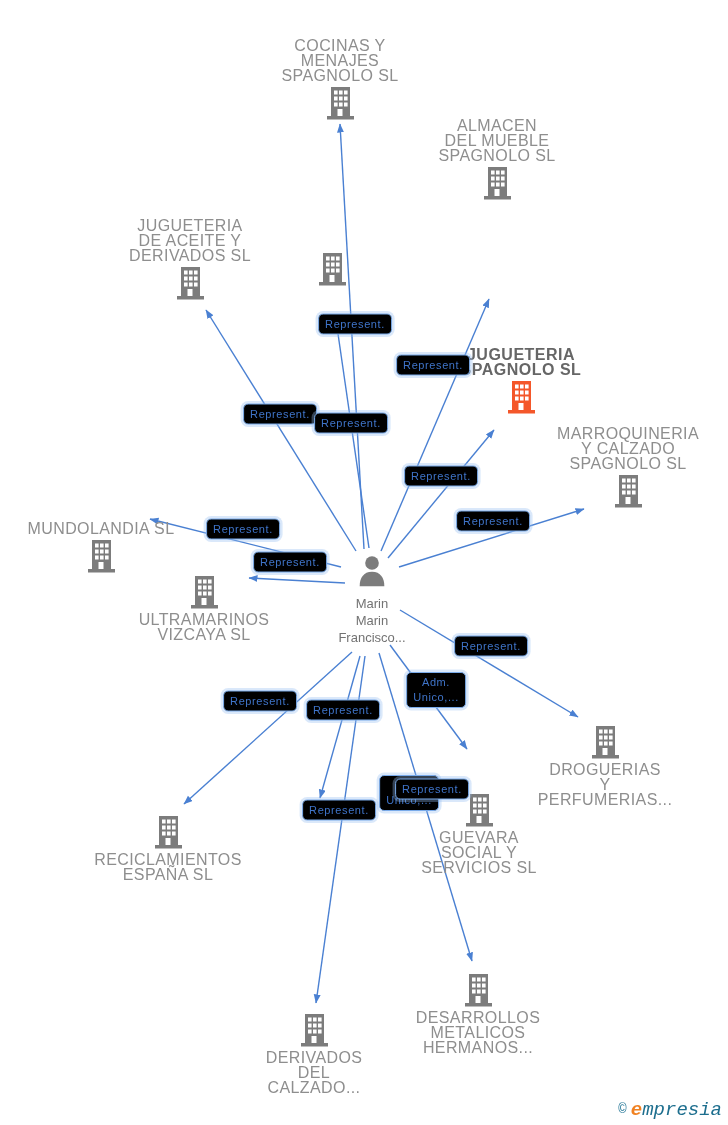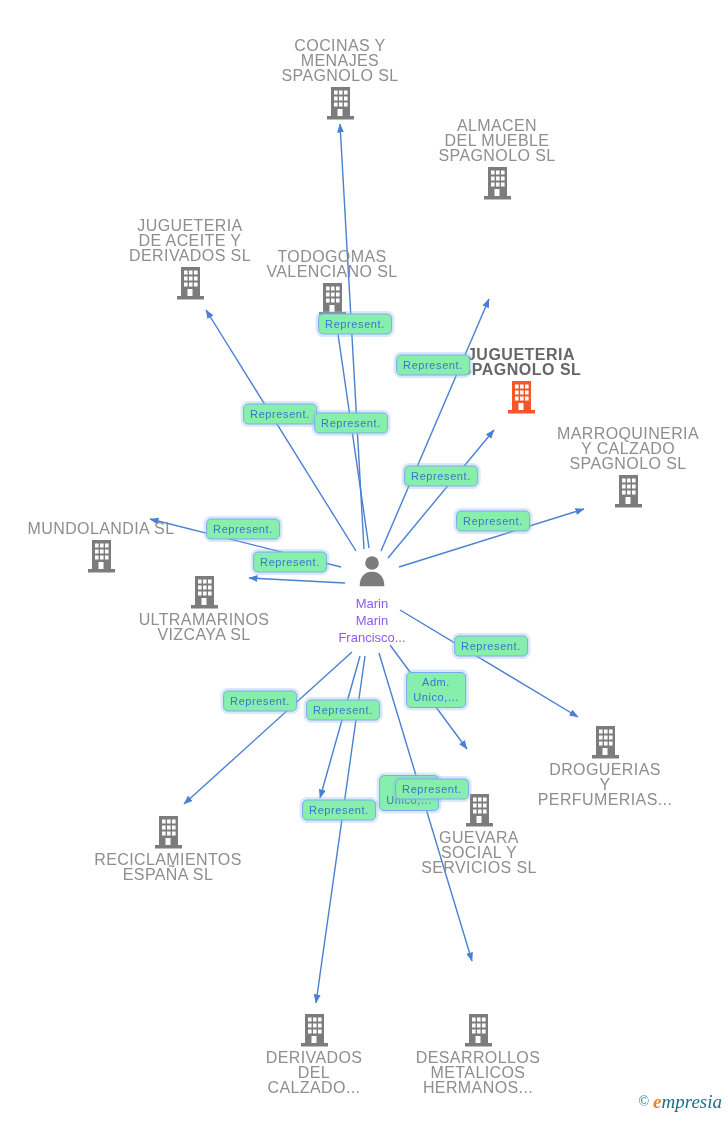--- a/index.html
+++ b/index.html
@@ -6,29 +6,29 @@
   body{width:728px;height:1125px;overflow:hidden;font-family:"Liberation Sans",sans-serif;}
   .stage{position:relative;width:728px;height:1125px;background:#fff;}
   #edges-svg{position:absolute;left:0;top:0;width:728px;height:1125px;z-index:1;pointer-events:none;}
   .node{position:absolute;width:150px;text-align:center;z-index:2;cursor:pointer;}
   .node .nlabel{font-size:16px;line-height:15px;letter-spacing:0.4px;color:#8e8e8e;}
   .node .nlabel .line{display:block;}
   .node.highlight .nlabel{font-weight:bold;color:#666666;letter-spacing:0.5px;}
   .node .icon{display:block;height:36px;margin:2px auto 2px;}
   .person-node{position:absolute;width:150px;text-align:center;z-index:2;cursor:pointer;}
   .person-node .icon{display:block;height:38px;margin:0 auto 4px;}
-  .person-node .nlabel{font-size:13px;line-height:17px;color:#8b5cf6;}
+  .person-node .nlabel{font-size:13px;line-height:17px;color:#737373;}
   .person-node .nlabel .line{display:block;}
-  .rel{position:absolute;transform:translate(-50%,-50%);background:#86efac;border:1.5px solid #7aabea;
+  .rel{position:absolute;transform:translate(-50%,-50%);background:#000000;border:1.5px solid #7aabea;
        border-radius:5px;padding:2px 6px;font-size:11px;line-height:15px;letter-spacing:0.6px;
        color:#3f74c9;text-align:center;white-space:nowrap;z-index:4;cursor:pointer;
        box-shadow:0 0 0 2.5px rgba(150,190,240,0.35);}
   .rel .line{display:block;}
   .rel.behind{z-index:3;}
-  .footer{position:absolute;right:6px;bottom:12px;z-index:5;font-family:Liberation Serif, serif;
+  .footer{position:absolute;right:6px;bottom:4px;z-index:5;font-family:Liberation Mono, monospace;
           font-style:italic;font-size:19px;cursor:pointer;}
   .footer .copy{font-style:normal;font-size:14px;color:#2e7d9c;margin-right:4px;vertical-align:2px;}
   .footer .brand-e{color:#f08121;font-weight:bold;}
   .footer .brand-rest{color:#1d6e8e;}
 </style>
 </head>
 <body>
 
 <div class="stage">
   <svg id="edges-svg" xmlns="http://www.w3.org/2000/svg">
@@ -113,24 +113,20 @@
           <rect x="12" y="11.5" width="3.6" height="4" fill="#fff"></rect>
           <rect x="17" y="11.5" width="3.6" height="4" fill="#fff"></rect>
           <rect x="22" y="11.5" width="3.6" height="4" fill="#fff"></rect>
           <rect x="12" y="17.5" width="3.6" height="4" fill="#fff"></rect>
           <rect x="17" y="17.5" width="3.6" height="4" fill="#fff"></rect>
           <rect x="22" y="17.5" width="3.6" height="4" fill="#fff"></rect>
           <rect x="15.5" y="24" width="5" height="7" fill="#fff"></rect>
         </svg></span>
     </div>
     <div class="node" style="left: 257px; top: 249px;">
-      <div class="nlabel">
-        <span class="line">TODOGOMAS</span>
-        <span class="line">VALENCIANO SL</span>
-      </div>
       <span class="icon"><svg width="36" height="36" viewBox="0 0 36 36">
           <rect x="9" y="2" width="19" height="29" fill="#7c7c7c"></rect>
           <rect x="5" y="31" width="27" height="3.5" fill="#7c7c7c"></rect>
           <rect x="12" y="5.5" width="3.6" height="4" fill="#fff"></rect>
           <rect x="17" y="5.5" width="3.6" height="4" fill="#fff"></rect>
           <rect x="22" y="5.5" width="3.6" height="4" fill="#fff"></rect>
           <rect x="12" y="11.5" width="3.6" height="4" fill="#fff"></rect>
           <rect x="17" y="11.5" width="3.6" height="4" fill="#fff"></rect>
           <rect x="22" y="11.5" width="3.6" height="4" fill="#fff"></rect>
           <rect x="12" y="17.5" width="3.6" height="4" fill="#fff"></rect>
@@ -295,21 +291,21 @@
           <rect x="17" y="17.5" width="3.6" height="4" fill="#fff"></rect>
           <rect x="22" y="17.5" width="3.6" height="4" fill="#fff"></rect>
           <rect x="15.5" y="24" width="5" height="7" fill="#fff"></rect>
         </svg></span>
       <div class="nlabel">
         <span class="line">DERIVADOS</span>
         <span class="line">DEL</span>
         <span class="line">CALZADO...</span>
       </div>
     </div>
-    <div class="node" style="left: 403px; top: 1010px;">
+    <div class="node" style="left: 403px; top: 970px;">
       <span class="icon"><svg width="36" height="36" viewBox="0 0 36 36">
           <rect x="9" y="2" width="19" height="29" fill="#7c7c7c"></rect>
           <rect x="5" y="31" width="27" height="3.5" fill="#7c7c7c"></rect>
           <rect x="12" y="5.5" width="3.6" height="4" fill="#fff"></rect>
           <rect x="17" y="5.5" width="3.6" height="4" fill="#fff"></rect>
           <rect x="22" y="5.5" width="3.6" height="4" fill="#fff"></rect>
           <rect x="12" y="11.5" width="3.6" height="4" fill="#fff"></rect>
           <rect x="17" y="11.5" width="3.6" height="4" fill="#fff"></rect>
           <rect x="22" y="11.5" width="3.6" height="4" fill="#fff"></rect>
           <rect x="12" y="17.5" width="3.6" height="4" fill="#fff"></rect>

